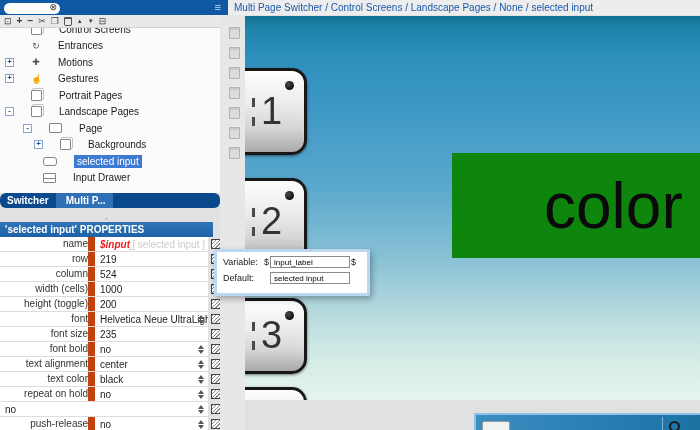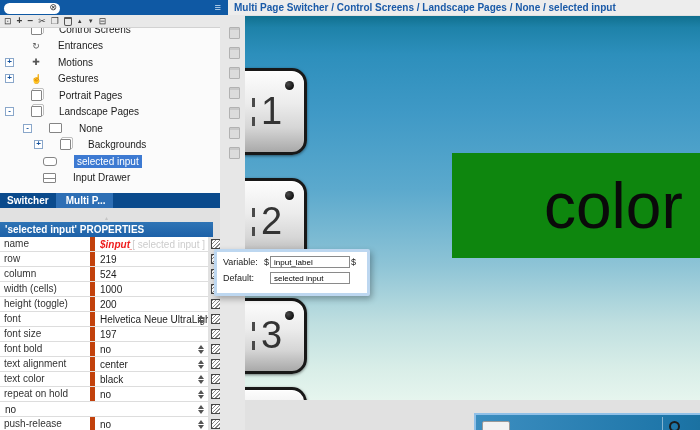--- a/index.html
+++ b/index.html
@@ -33,48 +33,48 @@
   .exp.ph{visibility:hidden;}
   .ticon{flex:none;width:9px;height:9px;border:1px solid #858585;background:#fff;border-radius:1px;}
   .ticon.pages{box-shadow:1.5px -1.5px 0 -0.5px #fff,1.5px -1.5px 0 0 #858585;}
   .ticon.screen{width:11px;height:8px;}
   .ticon.wide{width:12px;height:7px;border-radius:3px;}
   .ticon.drawer{width:11px;height:8px;background:linear-gradient(#fff 45%,#858585 45%,#858585 60%,#fff 60%);}
   .tchar{flex:none;width:10px;text-align:center;color:#555;font-size:9px;line-height:10px;}
   .tlabel{white-space:nowrap;color:#1c1c1c;}
   .tlabel.sel{background:#3d7ad2;color:#fff;padding:1px 3px;}
 
-  .tab-bar{position:absolute;left:0;top:193px;width:220px;height:15px;background:#0a4a8c;display:flex;}
+  .tab-bar{position:absolute;left:0;top:193px;width:220px;height:15px;background:#0a4a8c;display:flex;border-radius:6px;}
   .tab{padding:0 7px;line-height:15px;color:#fff;font-weight:bold;white-space:nowrap;}
   .tab.active{background:#2e6fb5;padding-left:10px;}
   .gap-handle{position:absolute;left:105px;top:214px;color:#c4c4c4;font-size:6px;}
 
   .props-header{position:absolute;left:0;top:222px;width:213px;height:15px;
                 background:linear-gradient(#2f74b5,#1d61a8);color:#fff;font-weight:bold;
                 line-height:15px;padding-left:5px;box-sizing:border-box;white-space:nowrap;}
   .props{position:absolute;left:0;top:237px;width:222px;}
   .prow{position:relative;height:15px;width:222px;}
   .prow-body{position:absolute;left:0;top:0;width:208px;height:15px;background:#fff;
              border-bottom:1px solid #ddd;display:flex;align-items:center;box-sizing:border-box;}
-  .plabel{flex:none;width:95px;padding-left:4px;box-sizing:border-box;border-right:5px solid #c2410c;
-          height:100%;line-height:14px;color:#333;white-space:nowrap;}
+  .plabel{flex:none;width:95px;padding-left:4px;box-sizing:border-box;border-right:7px solid #c2410c;
+          height:100%;line-height:14px;color:#333;white-space:nowrap;text-align:right;}
   .pvalue{flex:1;padding-left:5px;white-space:nowrap;overflow:hidden;color:#1d1d1d;}
   .pvalue.red{color:#ee1c1c;font-style:italic;font-weight:bold;}
   .pghost{flex:none;color:#ccc;font-size:10px;padding-right:3px;white-space:nowrap;}
   .stepper{position:absolute;right:4px;top:3px;width:7px;height:9px;}
   .stepper::before{content:"";position:absolute;left:1px;top:0;border-left:3px solid transparent;
                    border-right:3px solid transparent;border-bottom:4px solid #555;}
   .stepper::after{content:"";position:absolute;left:1px;bottom:0;border-left:3px solid transparent;
                   border-right:3px solid transparent;border-top:4px solid #555;}
   .var-icon{position:absolute;right:0;top:2px;width:11px;height:10px;border:1px solid #444;box-sizing:border-box;
             background:repeating-linear-gradient(135deg,#8a8a8a 0 1px,#fff 1px 2.5px);}
 
   
   .breadcrumb{position:absolute;left:228px;top:0;width:472px;height:15px;background:#ededed;
-              color:#1a5aa8;font-weight:bold;line-height:15px;padding-left:6px;box-sizing:border-box;white-space:nowrap;}
+              color:#1a5aa8;font-weight:normal;line-height:15px;padding-left:6px;box-sizing:border-box;white-space:nowrap;}
   .side-strip{position:absolute;left:220px;top:15px;width:25px;height:415px;background:#e7e7e7;padding-top:12px;box-sizing:border-box;}
   .sicon{width:9px;height:10px;border:1px solid #b2b2b2;background:#dcdcdc;margin:0 0 8px 9px;border-radius:1px;
          box-shadow:inset 0 2px 0 #c9c9c9;}
 
   .canvas{position:absolute;left:245px;top:16px;width:455px;height:384px;overflow:hidden;
           background:linear-gradient(180deg,#10708f 0%,#1e82a9 3%,#2d8fbc 10%,#3f99c6 25%,
                      #5ba9cd 45%,#8ec4d6 65%,#bfdfe0 80%,#d9eee8 92%,#e6f5ee 100%);}
   .cbtn{position:absolute;left:-70px;width:132px;border:3px solid #181818;border-radius:15px;box-sizing:border-box;
         background:linear-gradient(#fdfdfd,#ececec 40%,#d6d6d6 70%,#a9a9a9 100%);
         box-shadow:0 1px 3px rgba(0,0,0,.5), inset 0 1px 1px #fff;}
@@ -161,21 +161,21 @@
       <span class="tlabel">Portrait Pages</span>
     </div>
     <div class="trow lvl0">
       <span class="exp">-</span>
       <span class="ticon pages"></span>
       <span class="tlabel">Landscape Pages</span>
     </div>
     <div class="trow lvl1">
       <span class="exp">-</span>
       <span class="ticon screen"></span>
-      <span class="tlabel">None</span>
+      <span class="tlabel">Page</span>
     </div>
     <div class="trow lvl2">
       <span class="exp">+</span>
       <span class="ticon pages"></span>
       <span class="tlabel">Backgrounds</span>
     </div>
     <div class="trow lvl3">
       <span class="ticon wide"></span>
       <span class="tlabel sel">selected input</span>
     </div>
@@ -241,21 +241,21 @@
         <span class="plabel">font</span>
         <span class="pvalue">Helvetica Neue UltraLight</span>
         <span class="stepper"></span>
       </div>
       <span class="var-icon"></span>
     </div>
 
     <div class="prow">
       <div class="prow-body">
         <span class="plabel">font size</span>
-        <span class="pvalue">197</span>
+        <span class="pvalue">235</span>
       </div>
       <span class="var-icon"></span>
     </div>
 
     <div class="prow">
       <div class="prow-body">
         <span class="plabel">font bold</span>
         <span class="pvalue">no</span>
         <span class="stepper"></span>
       </div>

